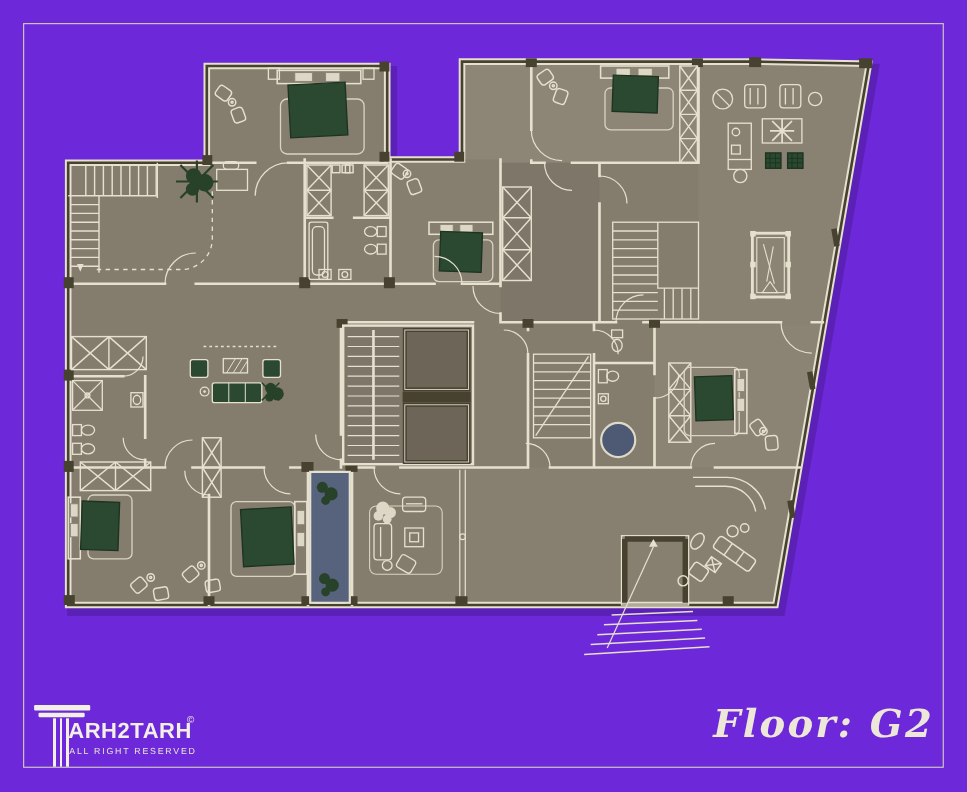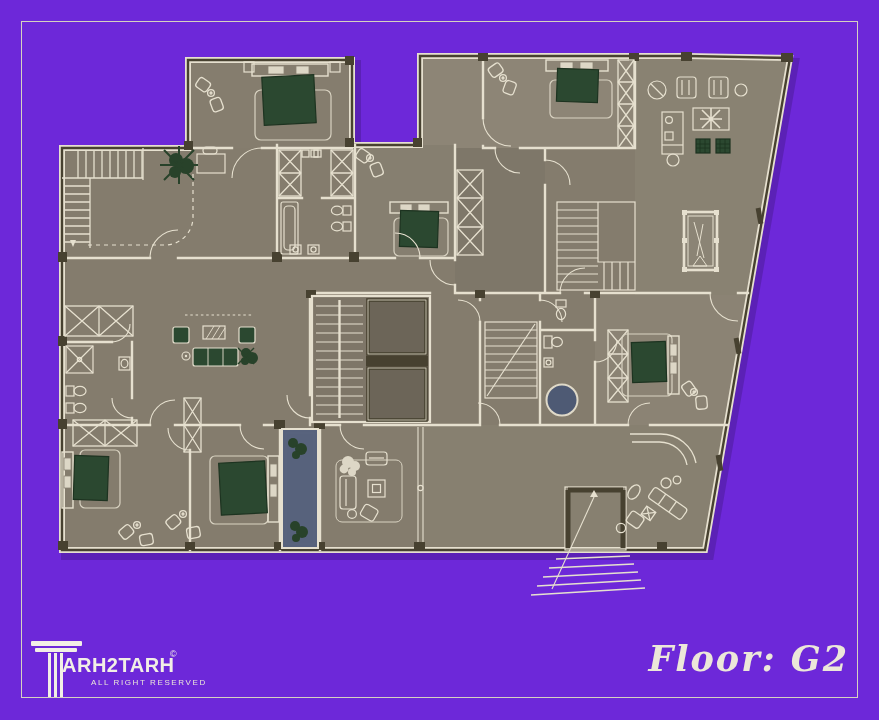--- a/index.html
+++ b/index.html
@@ -12,21 +12,21 @@
   
   .logo{position:absolute;left:31px;top:639px;width:170px;height:60px;color:#f2efe6;}
   .logo .cap1{position:absolute;left:0;top:2px;width:51px;height:4.5px;background:#f2efe6;border-radius:1px;}
   .logo .cap2{position:absolute;left:4px;top:8.5px;width:42px;height:4px;background:#f2efe6;border-radius:1px;}
   .logo .shaft{position:absolute;left:17px;top:14px;width:15px;height:44px;
       background:repeating-linear-gradient(90deg,#f2efe6 0 2.6px,rgba(0,0,0,0) 2.6px 6.2px);}
   .logo .brand{position:absolute;left:31px;top:15px;font-size:20px;font-weight:bold;
       letter-spacing:.5px;white-space:nowrap;}
   .logo .copyright{position:absolute;left:139px;top:10px;font-size:9px;font-weight:normal;}
   .logo .tagline{position:absolute;left:32px;top:39px;font-size:8px;letter-spacing:1.6px;
-      color:#eae6d9;white-space:nowrap;padding-left:28px;}
+      color:#eae6d9;white-space:nowrap;}
 
   
   .floor-label{position:absolute;right:30px;top:638px;font-family:"DejaVu Serif",serif;
       font-style:italic;font-size:35px;letter-spacing:2px;color:#ece7d9;white-space:nowrap;font-weight:bold;}
 </style>
 </head>
 <body>
 
 <div class="canvas">
 

